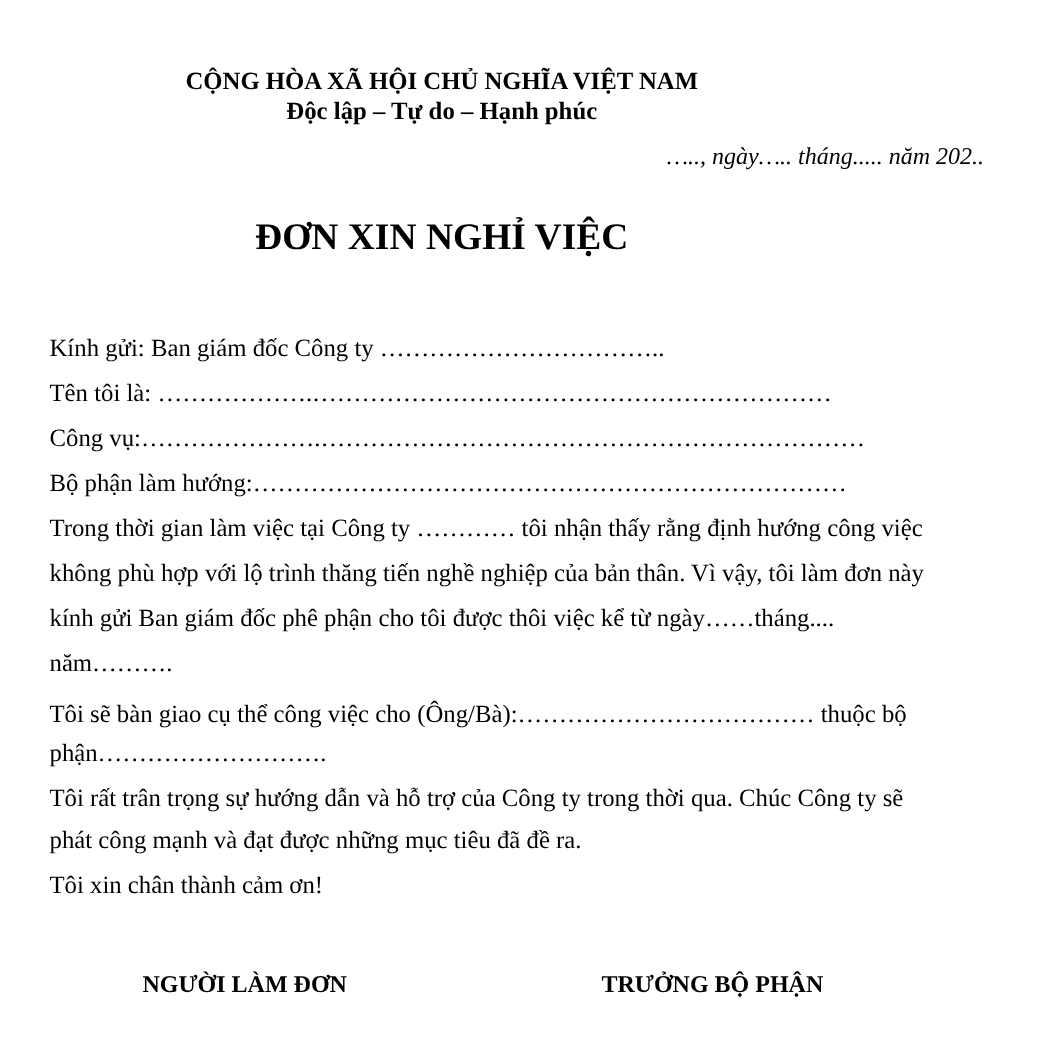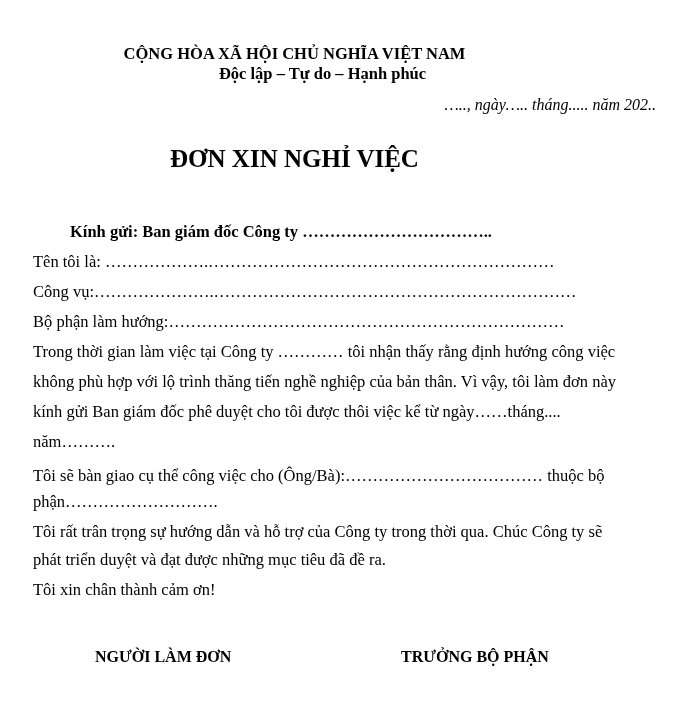--- a/index.html
+++ b/index.html
@@ -4,49 +4,49 @@
 <style>
   html, body { margin: 0; padding: 0; background: #ffffff; }
   body {
     width: 699px; height: 701px; position: relative; overflow: hidden;
     font-family: "Liberation Serif", "DejaVu Serif", serif;
     color: #000000;
   }
   .abs { position: absolute; white-space: nowrap; }
   .center { left: 0; width: 589px; text-align: center; }
   .nation { top: 44px; font-size: 16.5px; font-weight: bold; }
-  .motto { top: 64px; font-size: 16.5px; font-weight: bold; padding-left: 28px; }
+  .motto { top: 64px; font-size: 16.5px; font-weight: bold; }
   .dateline { top: 96px; right: 43px; font-size: 16px; font-style: italic; }
   .title { top: 145px; font-size: 25px; font-weight: bold; }
   .body-line { left: 33px; font-size: 16.5px; }
-  .bold { font-weight: bold; margin-left: 37px; }
+  .bold { font-weight: normal; }
   .sig { top: 648px; font-size: 16px; font-weight: bold; }
 </style>
 </head>
 <body>
 
 <div>
   <div class="abs center nation">CỘNG HÒA XÃ HỘI CHỦ NGHĨA VIỆT NAM</div>
   <div class="abs center motto">Độc lập – Tự do – Hạnh phúc</div>
   <div class="abs dateline">….., ngày….. tháng..... năm 202..</div>
 
   <div class="abs center title">ĐƠN XIN NGHỈ VIỆC</div>
 
   <div class="abs body-line bold" style="top:222px;">Kính gửi: Ban giám đốc Công ty ……………………………..</div>
   <div class="abs body-line" style="top:252px;">Tên tôi là: ……………….………………………………………………………</div>
   <div class="abs body-line" style="top:282px;">Công vụ:………………….…………………………………………………………</div>
   <div class="abs body-line" style="top:312px;">Bộ phận làm hướng:………………………………………………………………</div>
 
   <div class="abs body-line" style="top:342px;">Trong thời gian làm việc tại Công ty ………… tôi nhận thấy rằng định hướng công việc</div>
   <div class="abs body-line" style="top:372px;">không phù hợp với lộ trình thăng tiến nghề nghiệp của bản thân. Vì vậy, tôi làm đơn này</div>
-  <div class="abs body-line" style="top:402px;">kính gửi Ban giám đốc phê duyệt cho tôi được thôi việc kể từ ngày……tháng....</div>
+  <div class="abs body-line" style="top:402px;">kính gửi Ban giám đốc phê phận cho tôi được thôi việc kể từ ngày……tháng....</div>
   <div class="abs body-line" style="top:432px;">năm……….</div>
 
   <div class="abs body-line" style="top:466px;">Tôi sẽ bàn giao cụ thể công việc cho (Ông/Bà):……………………………… thuộc bộ</div>
   <div class="abs body-line" style="top:492px;">phận……………………….</div>
 
   <div class="abs body-line" style="top:522px;">Tôi rất trân trọng sự hướng dẫn và hỗ trợ của Công ty trong thời qua. Chúc Công ty sẽ</div>
-  <div class="abs body-line" style="top:550px;">phát triển duyệt và đạt được những mục tiêu đã đề ra.</div>
+  <div class="abs body-line" style="top:550px;">phát công mạnh và đạt được những mục tiêu đã đề ra.</div>
   <div class="abs body-line" style="top:580px;">Tôi xin chân thành cảm ơn!</div>
 
   <div class="abs sig" style="left:95px;">NGƯỜI LÀM ĐƠN</div>
   <div class="abs sig" style="left:401px;">TRƯỞNG BỘ PHẬN</div>
 </div>
 
 </body></html>

